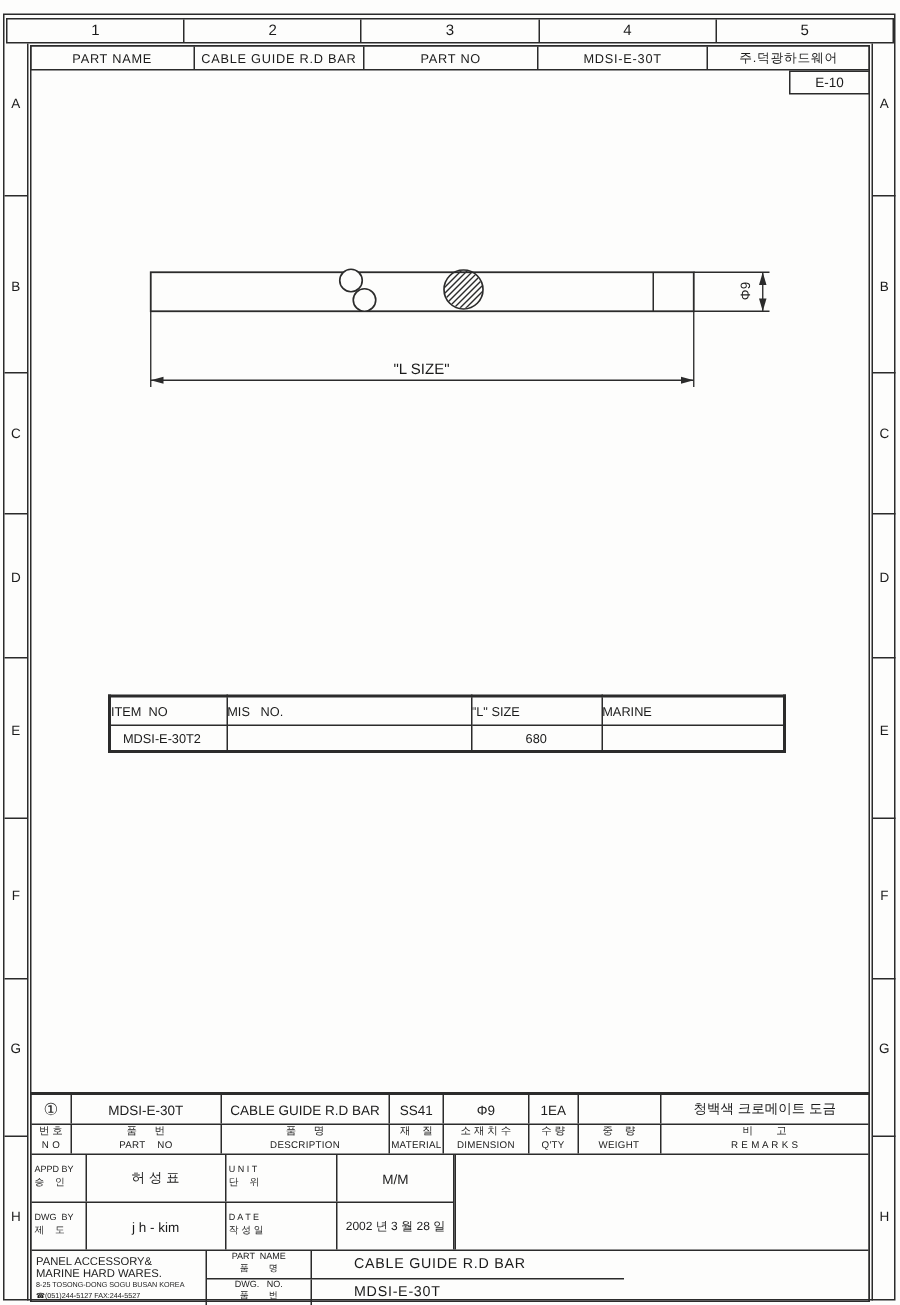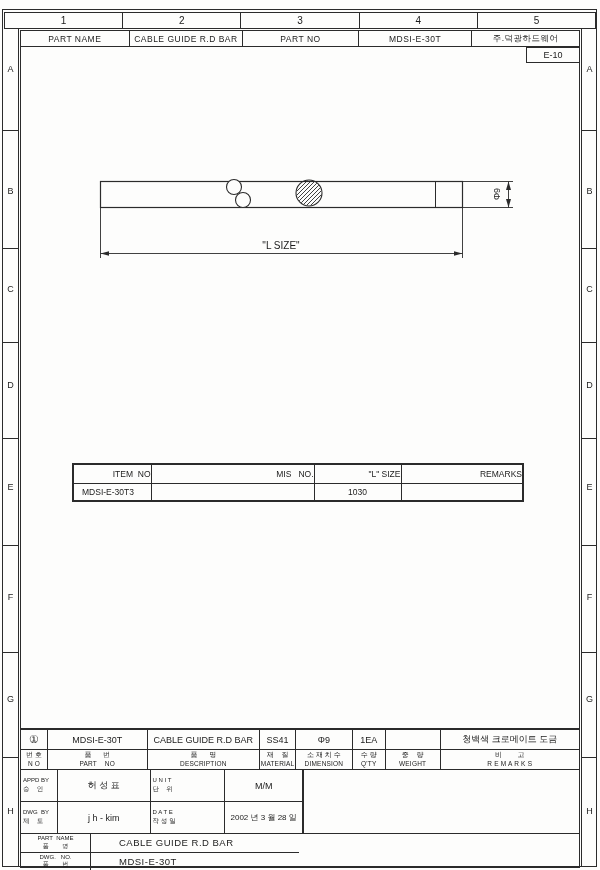--- a/index.html
+++ b/index.html
@@ -33,21 +33,21 @@
   .e10-box { left:526px; top:47px; width:54px; height:16px; border:1px solid #2b2b2b; font-size:9px; }
 
   
   .drawing-svg { left:80px; top:150px; }
   .drawing-svg text { font-family:"Liberation Sans", sans-serif; fill:#1b1b1b; }
 
   
   .size-table { left:72px; top:463px; border-collapse:collapse; table-layout:fixed; width:450px; }
   .size-table td, .size-table th { border:1px solid #2b2b2b; font-weight:normal; font-size:8.5px; overflow:hidden; }
   .size-table { border:2px solid #2b2b2b; }
-  .size-table th { height:19px; text-align:right; }
+  .size-table th { height:19px; text-align:left; }
   .size-table td { height:18px; }
   .td-item { padding-left:8px; }
   .td-center { text-align:center; }
 
   
   .tb { left:20px; top:728px; width:560px; height:140px; border-top:2px solid #2b2b2b; border-left:1px solid #2b2b2b; border-right:1px solid #2b2b2b; }
   .tb-row { display:flex; border-bottom:1px solid #2b2b2b; }
   .tb-r1 { height:20px; }
   .tb-r2 { height:20px; }
   .tbc { border-right:1px solid #2b2b2b; display:flex; align-items:center; justify-content:center; font-size:9px; }
@@ -214,26 +214,26 @@
         <col style="width:78px">
         <col style="width:163px">
         <col style="width:87px">
         <col style="width:122px">
       </colgroup>
     <tbody>
         <tr>
       <th class="pre">ITEM  NO</th>
       <th class="pre">MIS   NO.</th>
       <th>"L" SIZE</th>
-      <th>REMARKS</th>
+      <th>MARINE</th>
     </tr>
     <tr>
-      <td class="td-item">MDSI-E-30T3</td>
+      <td class="td-item">MDSI-E-30T2</td>
       <td></td>
-      <td class="td-center">1030</td>
+      <td class="td-center">680</td>
       <td></td>
     </tr>
   </tbody>
     </table>
 
   <div class="abs tb">
 
     <div class="tb-row tb-r1">
       <div class="tbc w27" style="font-size:11px">①</div>
       <div class="tbc w100">MDSI-E-30T</div>
@@ -304,20 +304,26 @@
             <span class="lbl-en pre">D A T E</span>
             <span class="lbl-kr pre">작 성 일</span>
           </div>
           <div class="val-cell vw77 date-val">2002 년 3 월 28 일</div>
         </div>
       </div>
       <div class="tb-rfill"></div>
     </div>
 
     <div class="tb-foot">
+      <div class="company-cell">
+        <div class="co-l1">PANEL ACCESSORY&amp;</div>
+        <div class="co-l1">MARINE HARD WARES.</div>
+        <div class="co-addr">8-25 TOSONG-DONG SOGU BUSAN KOREA</div>
+        <div class="co-addr">☎(051)244-5127 FAX:244-5527</div>
+      </div>
       <div class="foot-right">
         <div class="fr-row">
           <div class="fr-lbl">
             <span class="fr-lbl-en pre">PART  NAME</span>
             <span class="fr-lbl-kr pre">품        명</span>
           </div>
           <div class="fr-val">CABLE GUIDE R.D BAR</div>
         </div>
         <div class="fr-row">
           <div class="fr-lbl">

